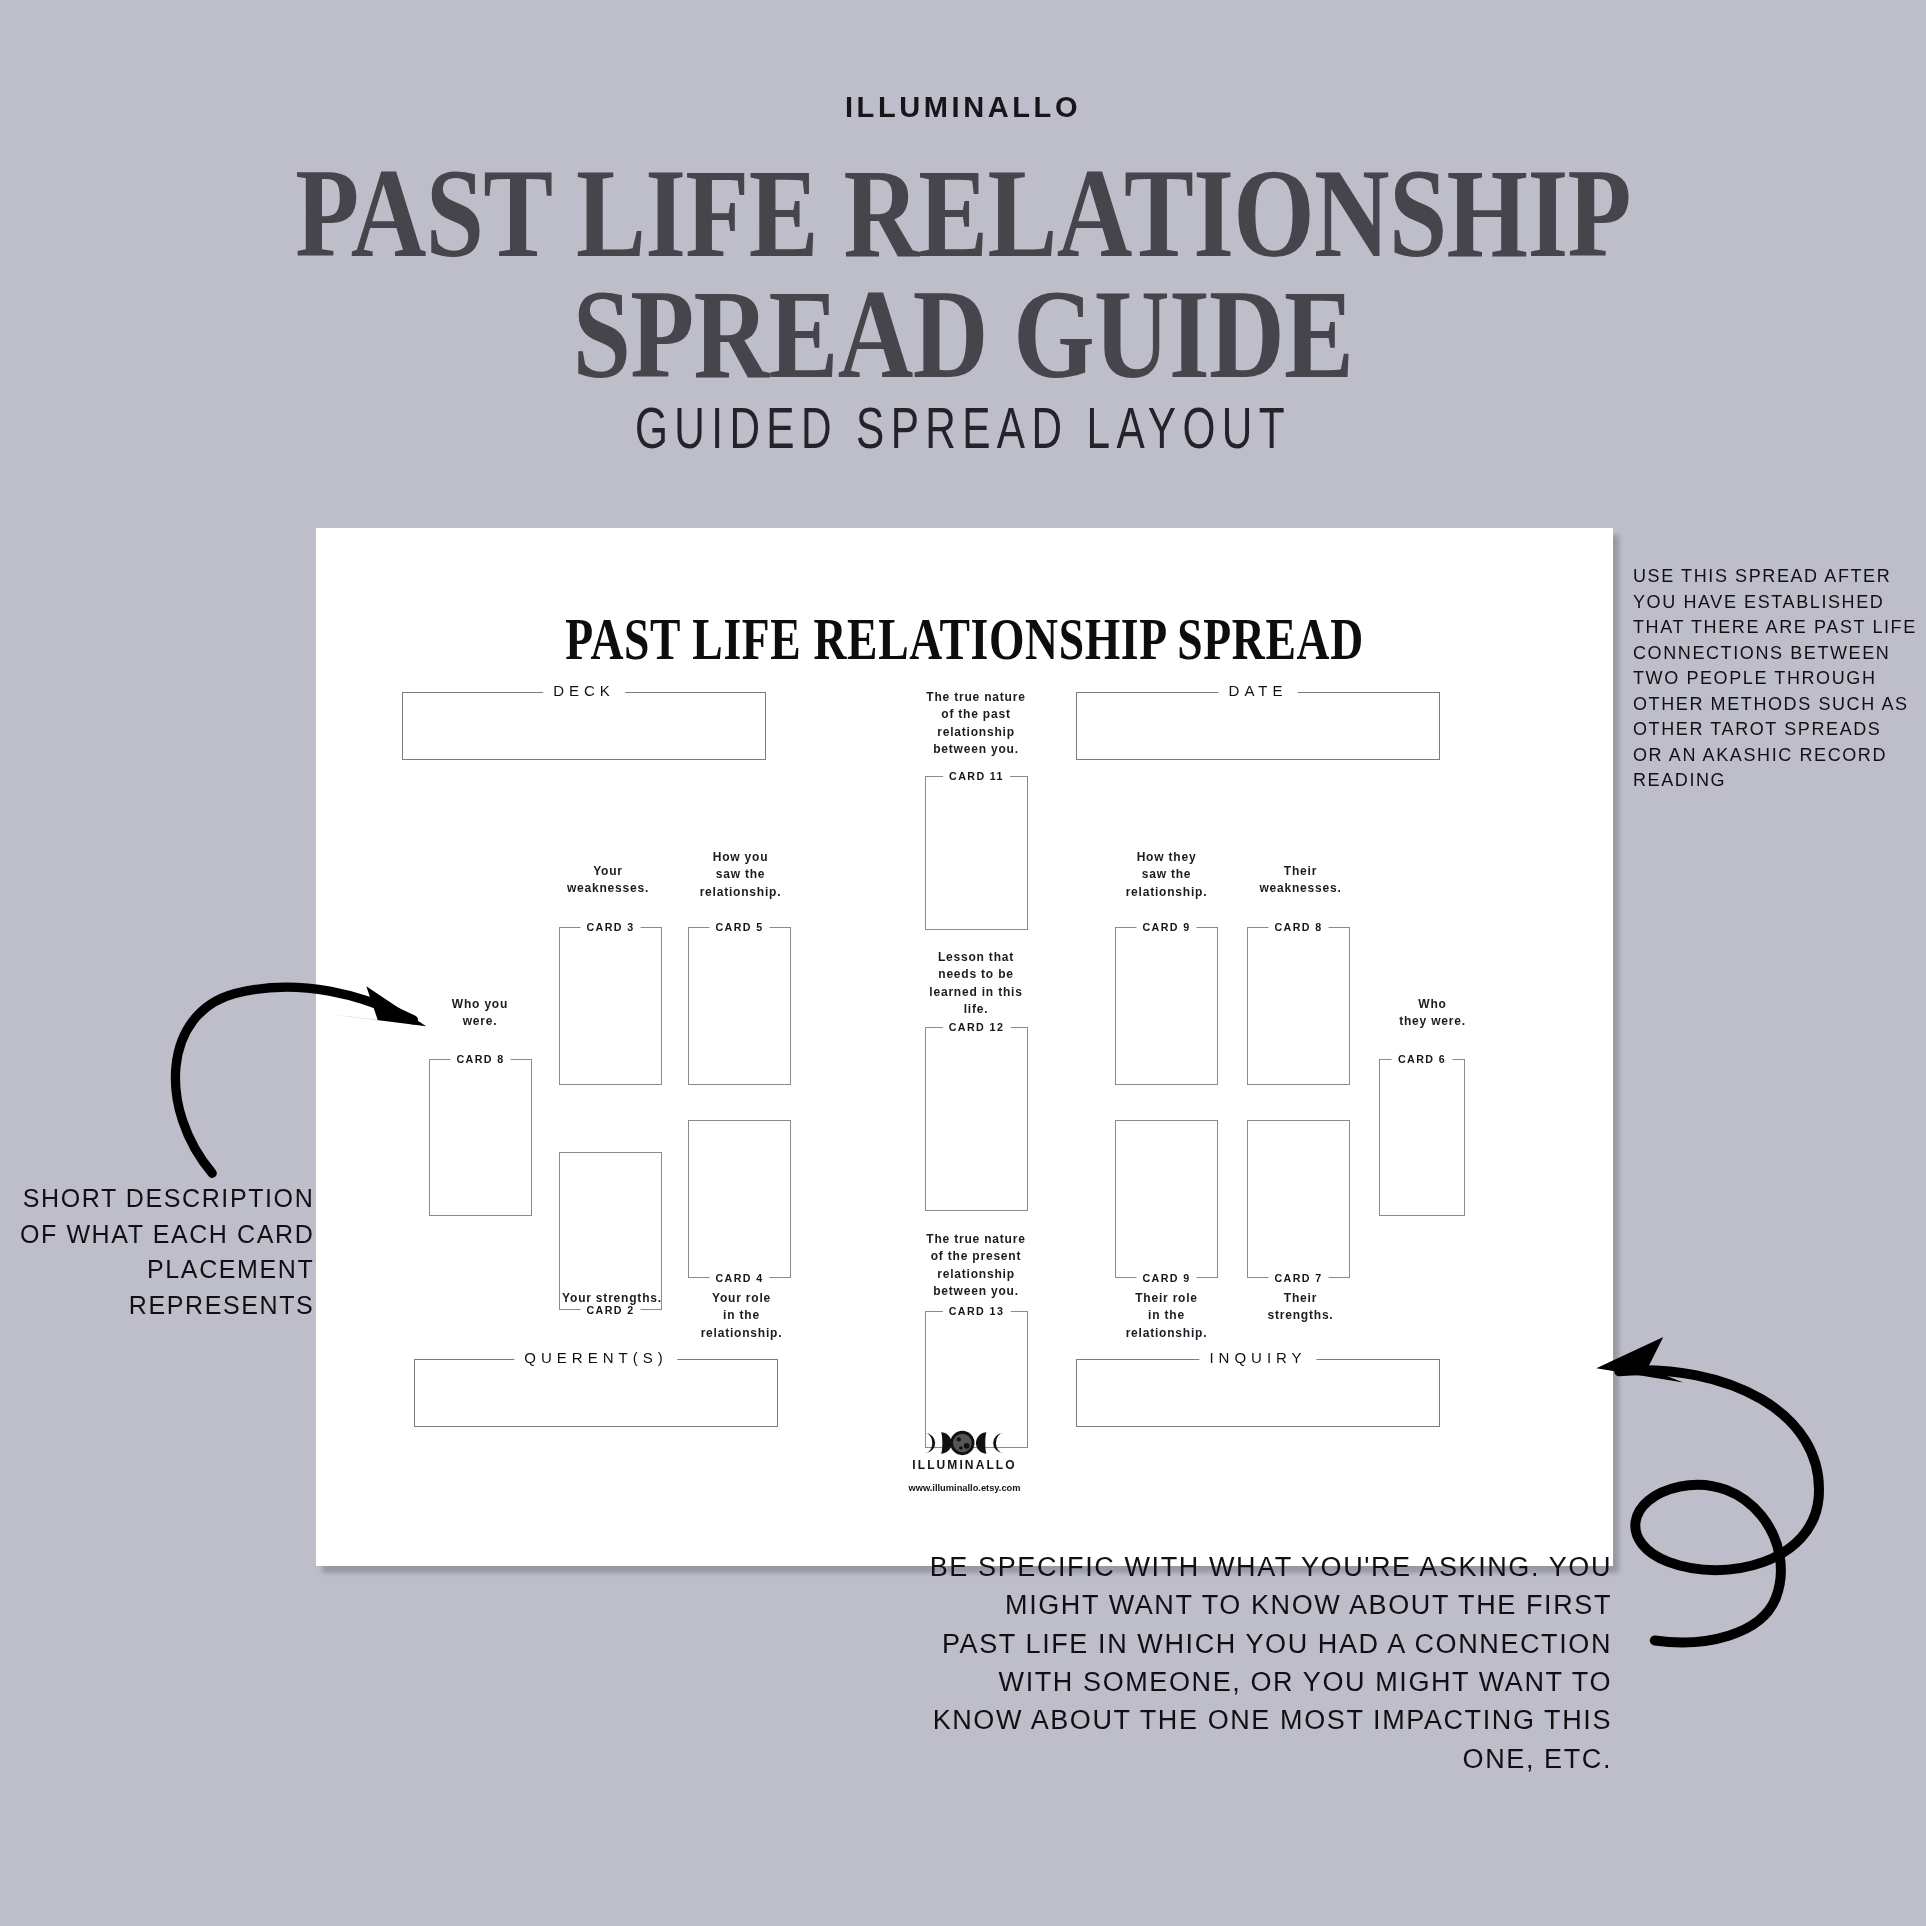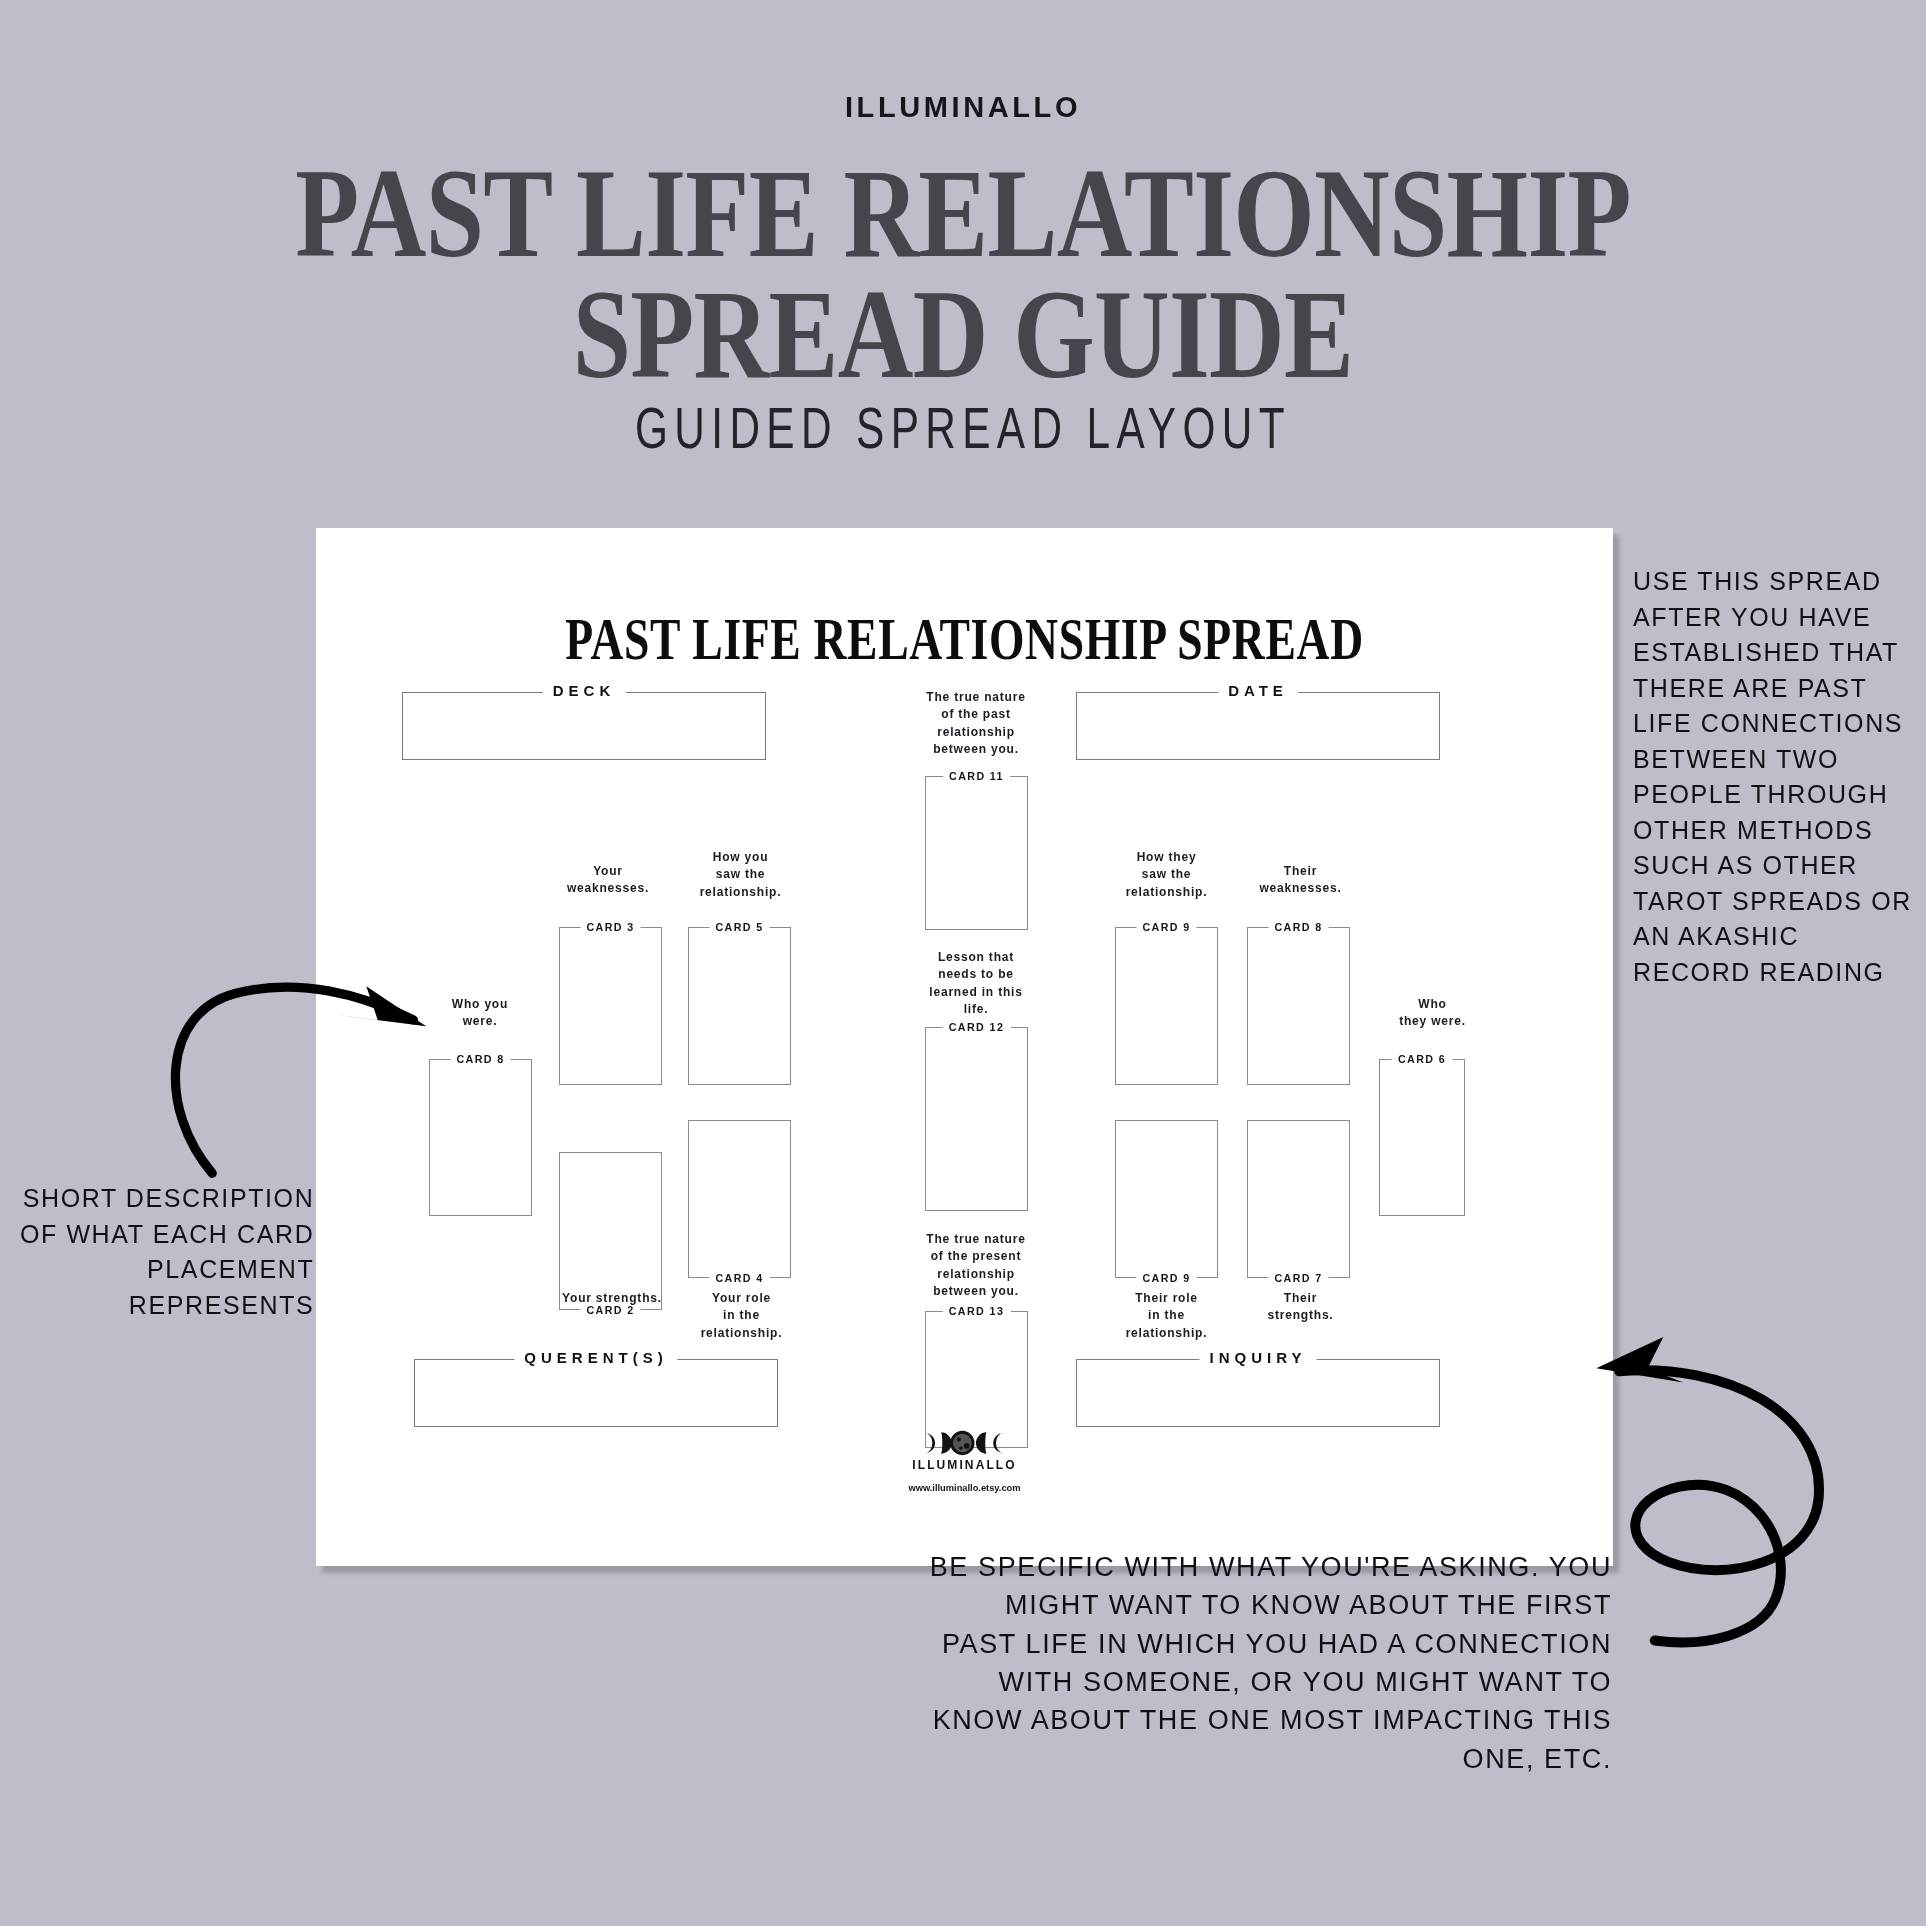--- a/index.html
+++ b/index.html
@@ -99,21 +99,21 @@
     box-sizing: border-box;
   }
   .field .cap {
     position: absolute;
     top: -11.4px;
     left: 50%;
     transform: translateX(-50%);
     background: #ffffff;
     padding: 0 10px;
     font-size: 15px;
-    font-weight: 700;
+    font-weight: 400;
     letter-spacing: 5px;
     color: #111;
     white-space: nowrap;
     font-family: "Liberation Sans", sans-serif;
   }
 
   
   .card {
     position: absolute;
     border: 1.4px solid #8a8a8f;
@@ -178,21 +178,21 @@
     font-family: "Liberation Sans", sans-serif;
     color: #101014;
     letter-spacing: 1.6px;
     line-height: 1.42;
     white-space: pre-line;
   }
   .anno-right {
     left: 1633px;
     top: 564px;
     width: 285px;
-    font-size: 25px;
+    font-size: 18px;
     text-align: left;
   }
   .anno-left {
     left: 14.3px;
     top: 1181px;
     width: 300px;
     font-size: 25px;
     text-align: right;
   }
   .anno-bottom {

